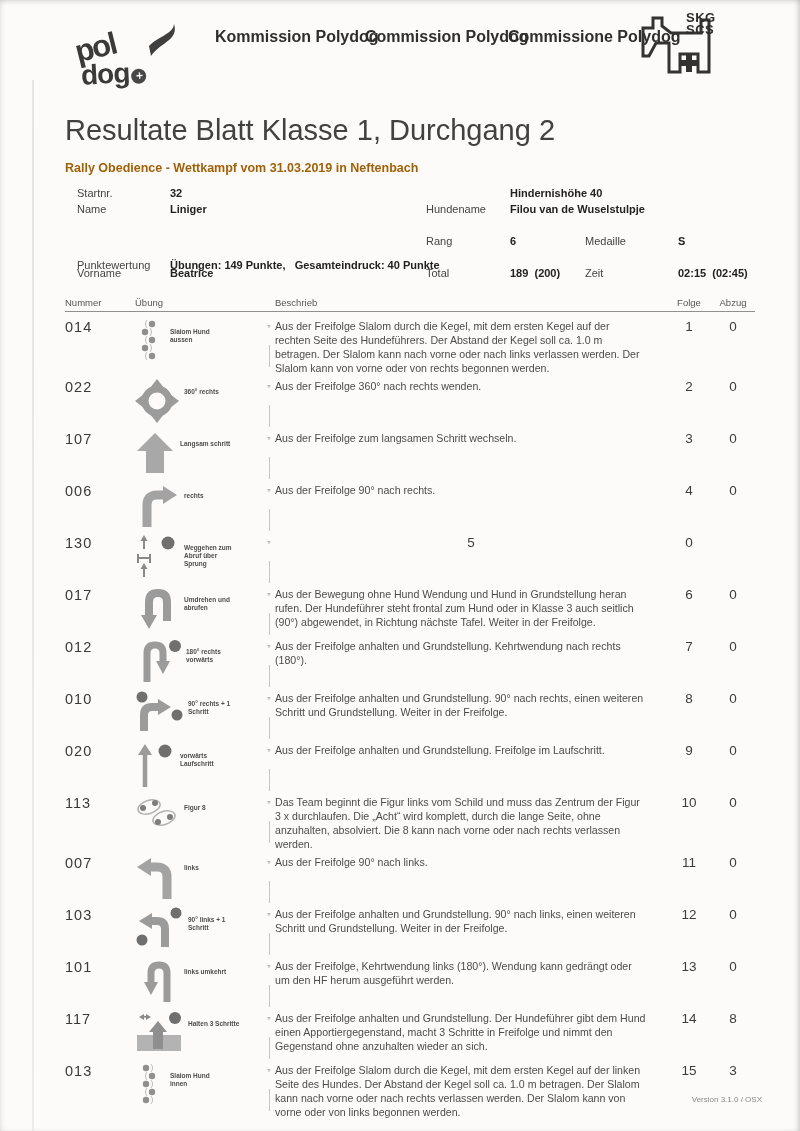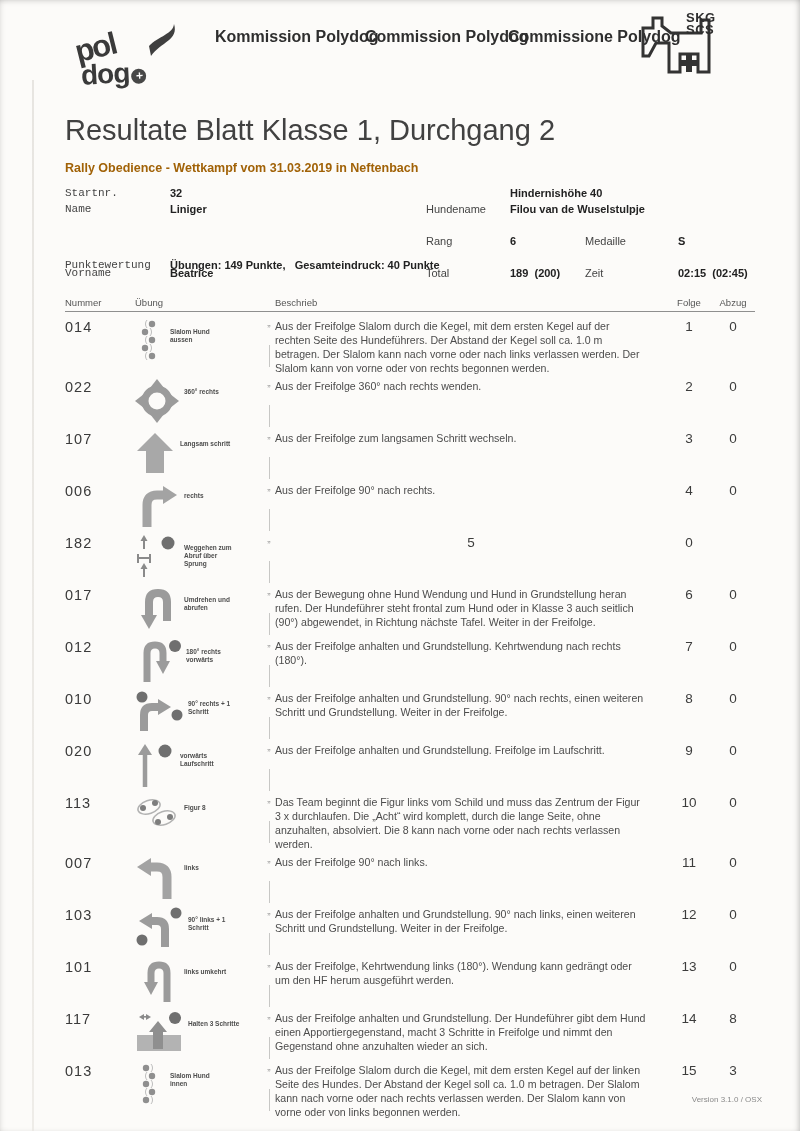--- a/index.html
+++ b/index.html
@@ -31,21 +31,21 @@
   .title{font-size:29px;color:#414141;margin:10px 0 14px 0;font-weight:400;}
   .subtitle{font-size:12.5px;font-weight:bold;color:#a16207;margin-bottom:5px;}
   .judge{font-size:12px;color:#3f3f3f;}
 
   
   .info{position:relative;height:92px;margin-top:12px;font-size:11px;}
   .info span{position:absolute;white-space:pre;}
   .il{color:#444;}
   .iv{font-weight:bold;color:#222;}
   .r0{top:0;} .r1{top:16px;} .r2{top:32px;margin-top:48px;} .r3{top:48px;} .r4{top:72px;}
-  .c-l0{left:0;font-family:Liberation Mono, monospace;} .c-v0{left:105px;} .c-l1{left:361px;} .c-v1{left:445px;} .c-l2{left:520px;} .c-v2{left:613px;}
+  .c-l0{left:12px;} .c-v0{left:105px;} .c-l1{left:361px;} .c-v1{left:445px;} .c-l2{left:520px;} .c-v2{left:613px;}
 
   
   .tbl{margin-top:18px;}
   .thead,.trow{display:grid;grid-template-columns:60px 150px 1fr 44px 44px;align-items:start;}
   .thead{font-size:9.5px;color:#555;border-bottom:1px solid #8f8f8f;padding-bottom:3px;margin-bottom:5px;}
   .th-uebung{padding-left:10px;}
   .th-folge,.th-abzug{text-align:center;}
   .trow{min-height:45px;margin-bottom:2px;padding-top:2px;}
   .c-num{font-size:14.5px;color:#3a3a3a;letter-spacing:1px;}
   .c-icon{display:flex;gap:5px;padding-left:10px;}
@@ -210,21 +210,21 @@
                 <span class="q"></span>
                 <span class="vl"></span>
               </span>
     </div>
     <div class="c-desc">Aus der Freifolge 90° nach rechts.</div>
     <div class="c-folge">4</div>
     <div class="c-abzug">0</div>
   </div>
 
   <div class="trow">
-    <div class="c-num">182</div>
+    <div class="c-num">130</div>
     <div class="c-icon">
       <span class="icon-host"><svg width="44" height="44" viewBox="0 0 44 44">
                   <g stroke="#8a8a8a" stroke-width="2" fill="none">
                     <path d="M9,14 L9,5"></path>
                     <path d="M9,42 L9,33"></path>
                     <path d="M3,19 L3,28 M15,19 L15,28 M3,23 L15,23"></path>
                   </g>
                   <g fill="#8a8a8a">
                     <polygon points="9,0 12.5,6 5.5,6"></polygon>
                     <polygon points="9,28 12.5,34 5.5,34"></polygon>

